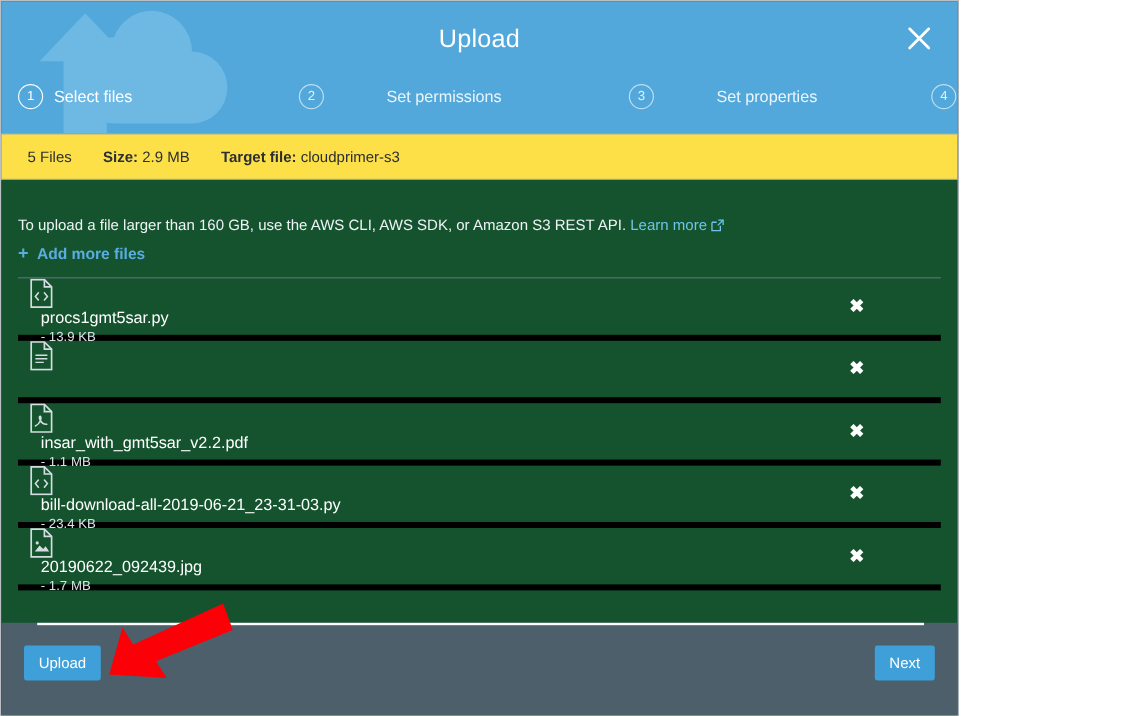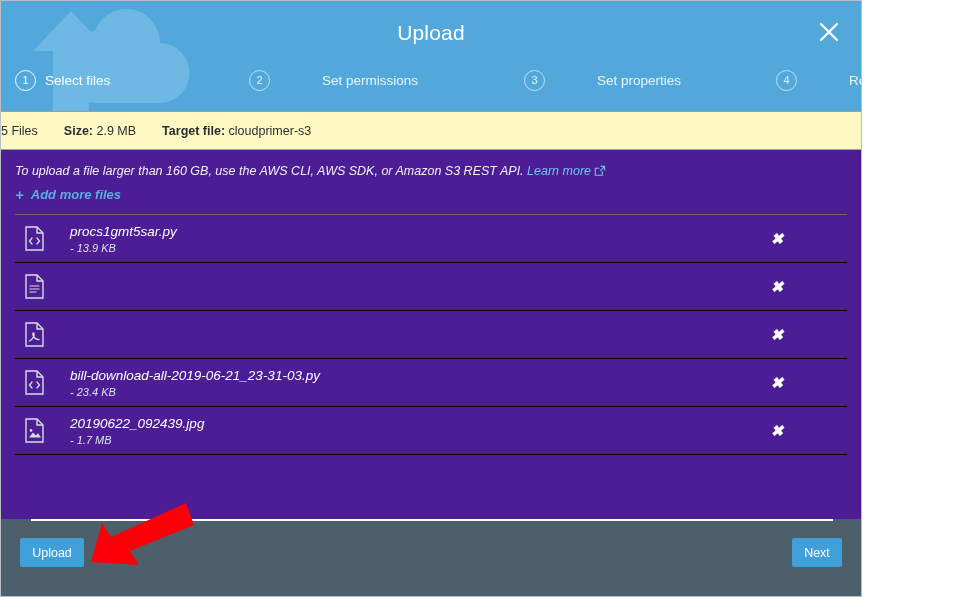--- a/index.html
+++ b/index.html
@@ -10,21 +10,21 @@
   body {
     width: 955px;
     height: 597px;
     overflow: hidden;
     font-family: "Liberation Sans", sans-serif;
     -webkit-font-smoothing: antialiased;
   }
 
   #app {
     position: relative;
-    width: 862px;
+    width: 799px;
     height: 597px;
     box-sizing: border-box;
     background: #4c5f6b;
     border: 1px solid #b9bfc3;
     overflow: hidden;
   }
 
   
   .header {
     position: relative;
@@ -102,41 +102,40 @@
   .step.inactive .lbl { color: rgba(255,255,255,.88); margin-left: 43px; }
 
   .step-1 { left: 14px; }
   .step-2 { left: 248px; }
   .step-3 { left: 523px; }
   .step-4 { left: 775px; }
 
   
   .infobar {
     height: 39px;
-    background: #fef9c3;
+    background: #fde047;
     border-top: 1px solid #8fa3ae;
     border-bottom: 1px solid #8fa3ae;
     box-sizing: border-box;
     display: flex;
     align-items: center;
-    padding-left: 0;
+    padding-left: 22px;
     font-size: 12.5px;
     color: #2b2f33;
   }
   .infobar .seg { margin-right: 26px; white-space: nowrap; }
   .infobar .k { font-weight: bold; }
 
   
   .body {
     position: relative;
     height: 447px;
-    background: #4c1d95;
+    background: #14532d;
     box-sizing: border-box;
-    padding: 0 14px;
-    font-style: italic;
+    padding: 17px 14px;
   }
 
   .notice {
     padding-top: 14px;
     font-size: 12.5px;
     color: #eef3f6;
     white-space: nowrap;
   }
   .notice .learn {
     color: #6fc4e8;
@@ -162,22 +161,23 @@
   }
 
   
   .filelist {
     margin-top: 10px;
     border-top: 1px solid #5c6e7a;
   }
   .filerow {
     position: relative;
     height: 47px;
-    border-bottom: 1px solid #000000;
-    display: flex;
+    border-bottom: 5px solid #000000;
+    display: flex;
+    flex-direction: column;
   }
   .fileicon {
     width: 34px;
     min-width: 34px;
     display: flex;
     align-items: center;
     justify-content: center;
     color: #d5dde2;
     margin-left: 2px;
   }
@@ -360,20 +360,24 @@
       </div>
 
       <div class="filerow">
         <div class="fileicon">
           <svg width="21" height="25" viewBox="0 0 21 25">
               <path d="M2 1 h11 l6 6 v17 h-17 z" fill="none" stroke="#d5dde2" stroke-width="1.4"></path>
               <path d="M13 1 v6 h6" fill="none" stroke="#d5dde2" stroke-width="1.4"></path>
               <path d="M5.5 19 c4 -2 5 -6 4.5 -7.5 c-.6 -1.5 -2 0 -.6 2.6 c1.4 2.6 3.4 3.6 5.6 3.4" fill="none" stroke="#d5dde2" stroke-width="1.3" stroke-linecap="round"></path>
             </svg>
         </div>
+        <div class="filemeta">
+          <div class="filename">insar_with_gmt5sar_v2.2.pdf</div>
+          <div class="filesize">- 1.1 MB</div>
+        </div>
         <div class="removebtn">✖</div>
       </div>
 
       <div class="filerow">
         <div class="fileicon">
           <svg width="21" height="25" viewBox="0 0 21 25">
               <path d="M2 1 h11 l6 6 v17 h-17 z" fill="none" stroke="#d5dde2" stroke-width="1.4"></path>
               <path d="M13 1 v6 h6" fill="none" stroke="#d5dde2" stroke-width="1.4"></path>
               <path d="M8 12 L5.5 15 L8 18 M13 12 L15.5 15 L13 18" fill="none" stroke="#d5dde2" stroke-width="1.3" stroke-linecap="round"></path>
             </svg>

